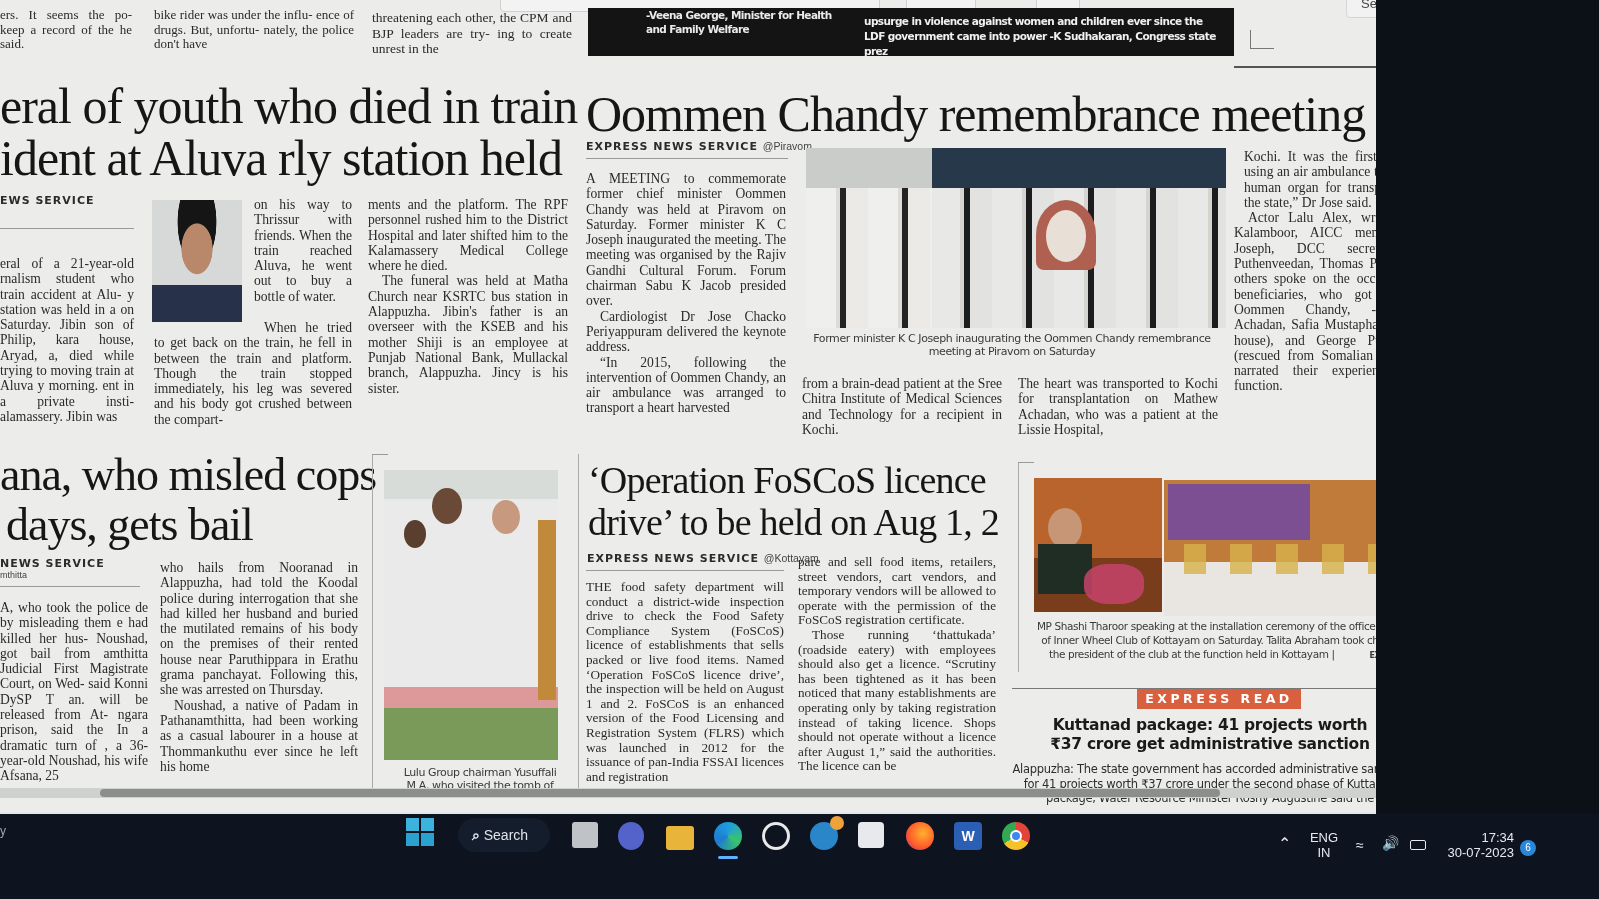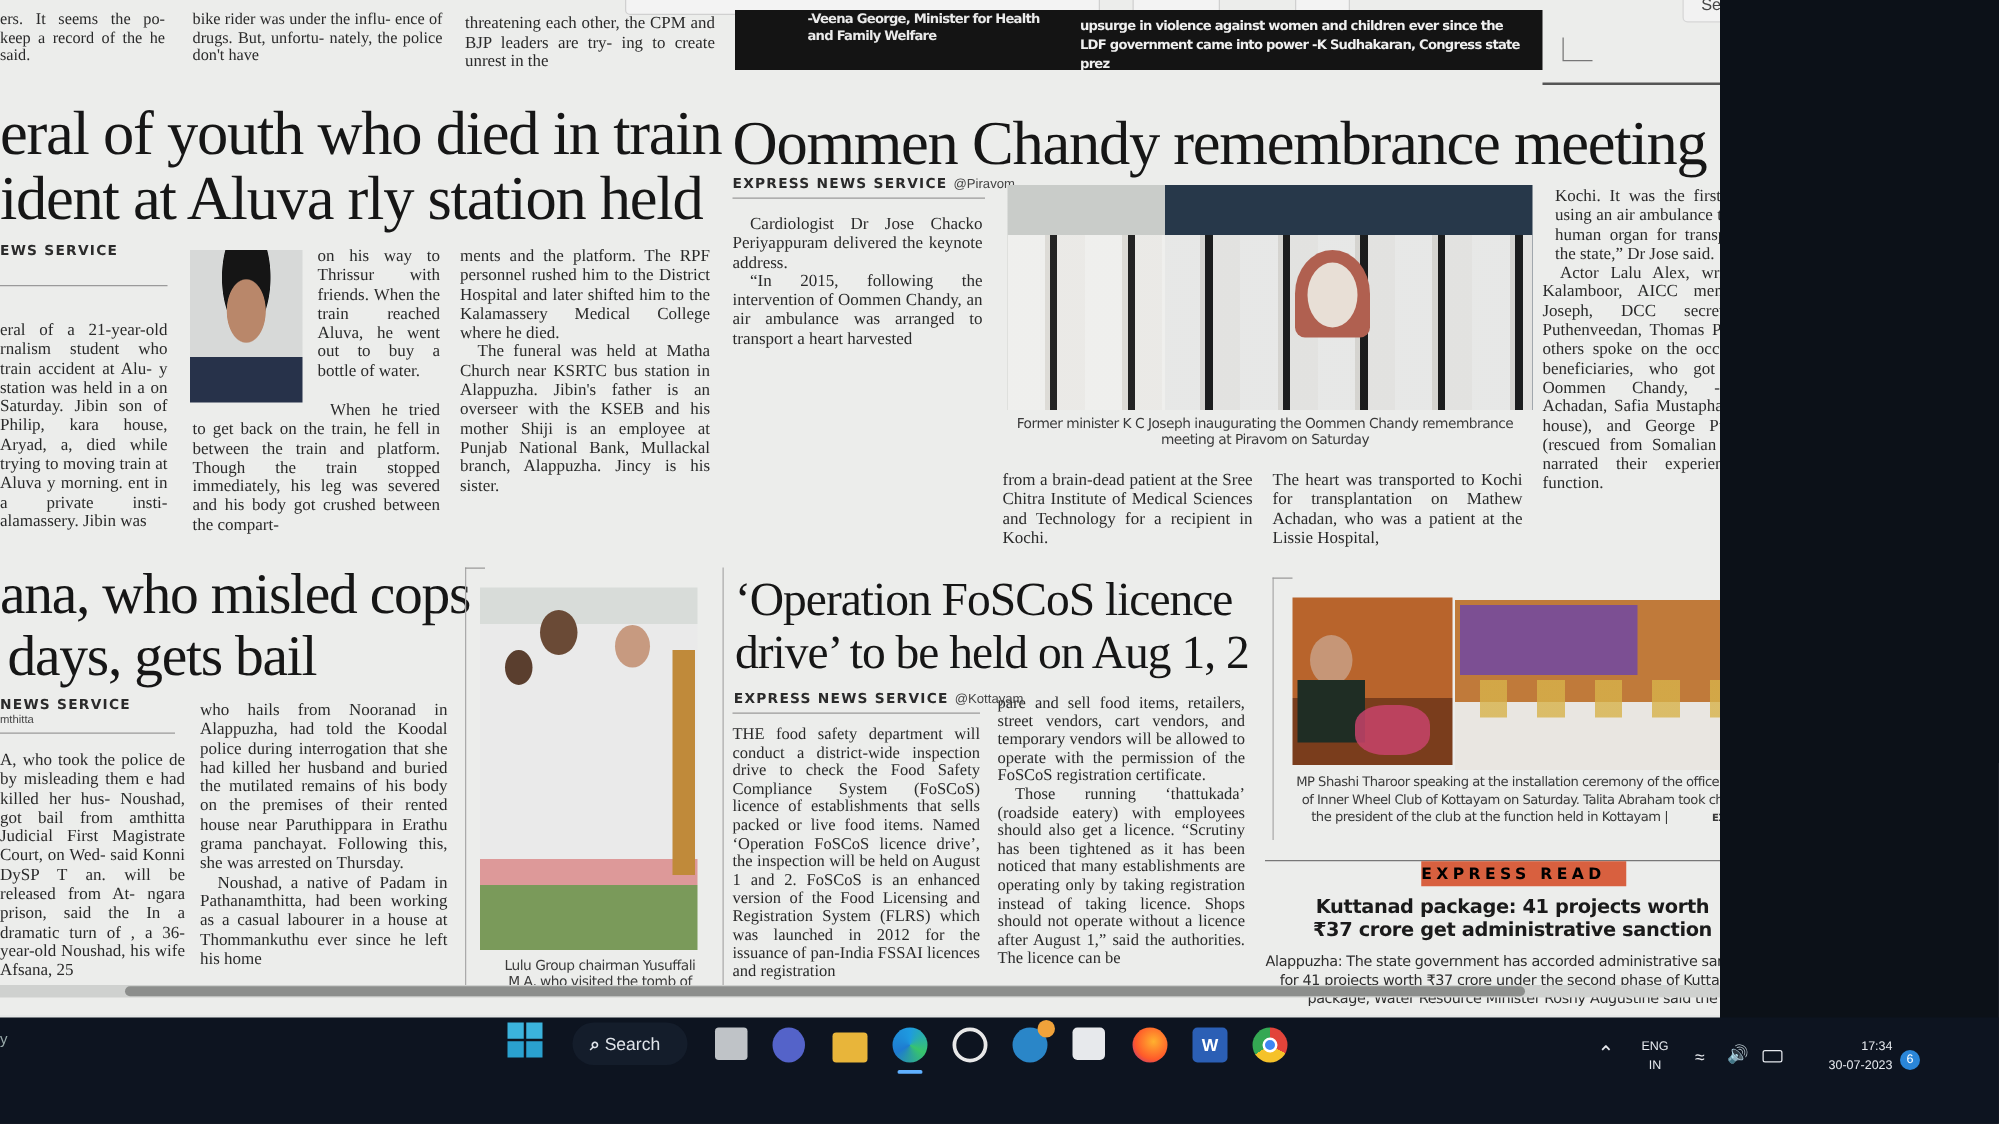--- a/index.html
+++ b/index.html
@@ -40,23 +40,23 @@
   .nav-next svg { position: absolute; left: 6px; top: 58px; }
   .vscroll { position: absolute; left: 1522px; top: 492px; width: 10px; height: 228px; background: #3a3d3b; border-radius: 5px; }
   .hscroll-track { position: absolute; left: 0; top: 788px; width: 1472px; height: 10px; background: #cfd1cf; }
   .hscroll-thumb { position: absolute; left: 100px; top: 789px; width: 1120px; height: 8px; background: #8c8e8c; border-radius: 4px; }
   .side-panel { position: absolute; left: 1540px; top: 0; width: 60px; height: 820px; background: #e9eae9; border-left: 1px solid #c9c9c9; }
 
   
   .taskbar { position: absolute; left: 0; top: 814px; width: 1599px; height: 85px; background: #0d1420; }
   .tb-icon { position: absolute; top: 822px; width: 30px; height: 30px; }
   .tb-search { position: absolute; left: 458px; top: 818px; width: 92px; height: 34px; border-radius: 17px; background: #141d2b; color: #e0e4ea; font-family: "Liberation Sans", sans-serif; font-size: 14px; line-height: 34px; padding-left: 14px; }
-  .tray { position: absolute; color: #e6e9ee; font-family: "Liberation Sans", sans-serif; font-size: 10px; text-align: center; line-height: 15px; }
-
-  .express-read { position: absolute; left: 1137px; top: 689px; width: 164px; height: 20px; background: #d8603f; color: #000000; font-family: "DejaVu Sans", sans-serif; font-weight: bold; font-size: 12.5px; letter-spacing: 3.5px; text-align: left; line-height: 20px; }
+  .tray { position: absolute; color: #e6e9ee; font-family: "Liberation Sans", sans-serif; font-size: 13px; text-align: center; line-height: 15px; }
+
+  .express-read { position: absolute; left: 1137px; top: 689px; width: 164px; height: 20px; background: #d8603f; color: #ffffff; font-family: "DejaVu Sans", sans-serif; font-weight: bold; font-size: 12.5px; letter-spacing: 3.5px; text-align: center; line-height: 20px; }
 </style>
 </head>
 <body>
 
 <div class="viewer">
   <div class="page">
 
     <div class="tb-btn" style="left:500px;width:380px;"></div>
     <div class="tb-btn" style="left:906px;width:70px;"></div>
     <div class="tb-btn" style="left:1036px;width:44px;"></div>
@@ -89,20 +89,21 @@
       </div>
     <div class="col" style="left:368px;top:197px;width:200px;">
       <p>ments and the platform. The RPF personnel rushed him to the District Hospital and later shifted him to the Kalamassery Medical College where he died.</p>
       <p class="ind">The funeral was held at Matha Church near KSRTC bus station in Alappuzha. Jibin's father is an overseer with the KSEB and his mother Shiji is an employee at Punjab National Bank, Mullackal branch, Alappuzha. Jincy is his sister.</p>
     </div>
 
     <div class="headline" style="left:586px;top:86px;font-size:50px;line-height:56px;">Oommen Chandy remembrance meeting held</div>
     <div class="byline" style="left:586px;top:140px;"><span>EXPRESS NEWS SERVICE</span> <span class="loc">@Piravom</span></div>
     <div class="rule" style="left:586px;top:158px;width:202px;"></div>
     <div class="col" style="left:586px;top:171px;width:200px;">
+      <p>A MEETING to commemorate former chief minister Oommen Chandy was held at Piravom on Saturday. Former minister K C Joseph inaugurated the meeting. The meeting was organised by the Rajiv Gandhi Cultural Forum. Forum chairman Sabu K Jacob presided over.</p>
       <p class="ind">Cardiologist Dr Jose Chacko Periyappuram delivered the keynote address.</p>
       <p class="ind">“In 2015, following the intervention of Oommen Chandy, an air ambulance was arranged to transport a heart harvested</p>
     </div>
     <div class="photo" style="left:806px;top:148px;width:420px;height:180px;background:linear-gradient(90deg,#c9ccc9 0 30%, #27384a 30% 100%);">
       <div style="position:absolute;left:0;top:40px;width:420px;height:140px;background:repeating-linear-gradient(90deg,#f1f1ef 0 30px,#dedcd7 30px 34px,#1b1b1b 34px 40px,#ecebe8 40px 62px);opacity:.95;"></div>
       <div style="position:absolute;left:230px;top:52px;width:60px;height:70px;border-radius:50% 50% 8px 8px;background:#b06050;"></div>
       <div style="position:absolute;left:240px;top:62px;width:40px;height:52px;border-radius:50%;background:#e8dfd6;"></div>
     </div>
     <div class="caption" style="left:802px;top:332px;width:420px;">Former minister K C Joseph inaugurating the Oommen Chandy remembrance meeting at Piravom on Saturday</div>
     <div class="col" style="left:802px;top:376px;width:200px;">from a brain-dead patient at the Sree Chitra Institute of Medical Sciences and Technology for a recipient in Kochi.</div>

